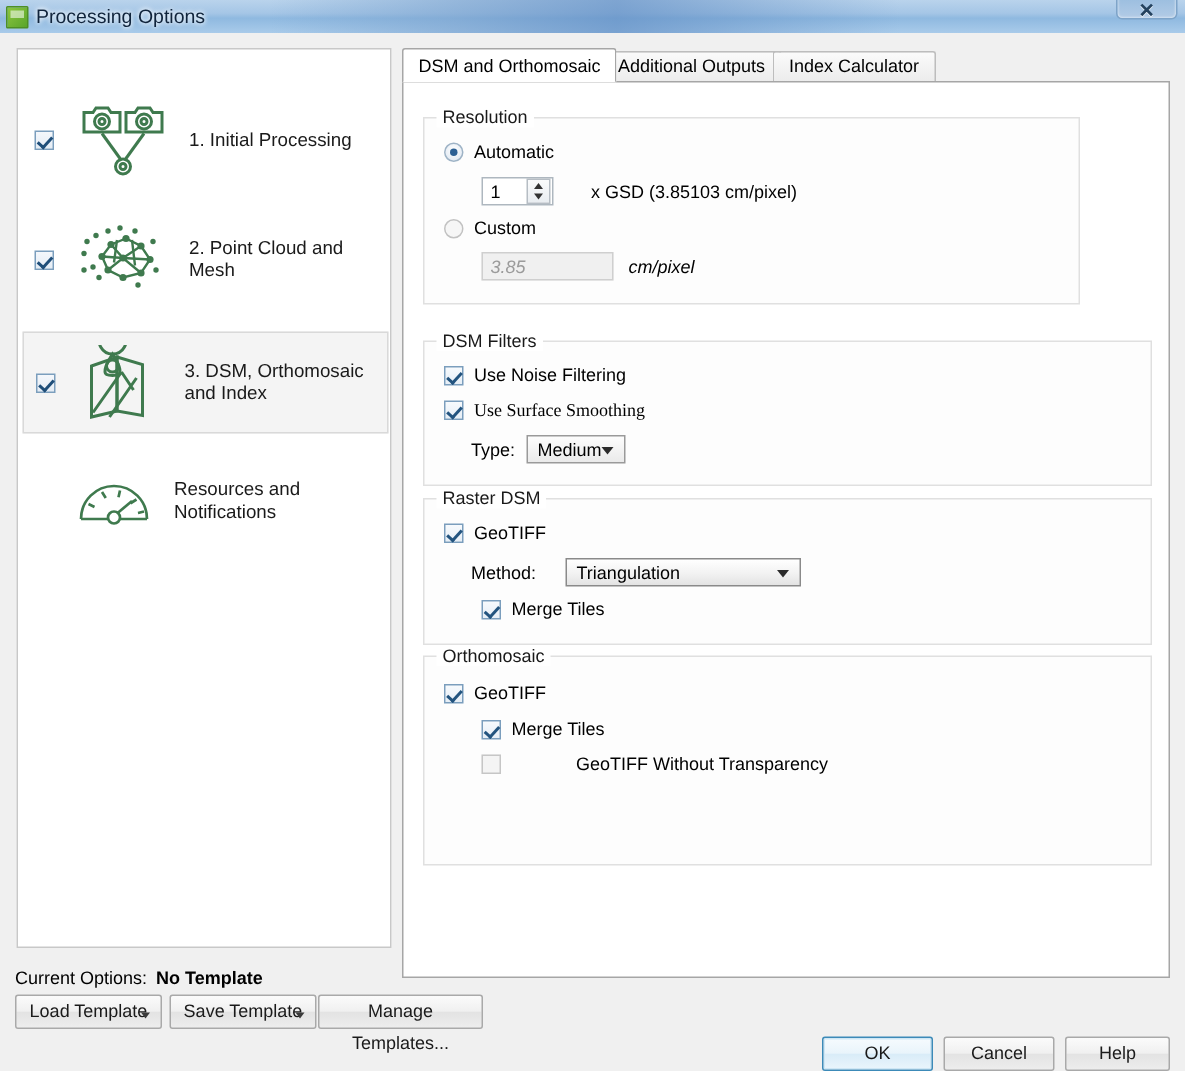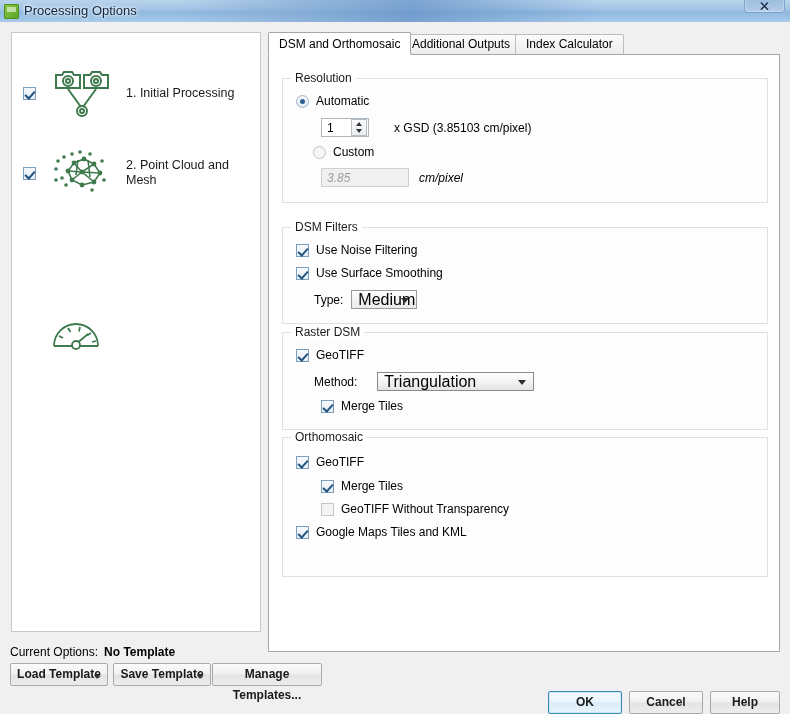--- a/index.html
+++ b/index.html
@@ -183,41 +183,40 @@
     width: 88px; height: 19px; border: 1px solid #cfcfcf;
     background: #f0f0f0; color: #9b9b9b;
     font-size: 12px; line-height: 18px; padding-left: 5px;
   }
 
   
   .combo {
     height: 19px; border: 1px solid #9a9a9a;
     background: linear-gradient(to bottom,#fdfdfd 0%, #eaeaea 100%);
     display: flex; align-items: center;
-    font-size: 16px; padding-left: 6px; position: relative;
+    font-size: 12px; padding-left: 6px; position: relative;
   }
   .combo .arr {
     position: absolute; right: 7px; top: 7px;
     width: 0; height: 0;
     border-left: 4px solid transparent; border-right: 4px solid transparent;
     border-top: 5px solid #2b2b2b;
   }
   .combo.wide { border: 1px solid #8a8a8a; background: linear-gradient(to bottom,#ffffff 0%, #f2f2f2 55%, #e3e3e3 100%); }
 
   
   .curopts { position: absolute; left: 10px; top: 623px; font-size: 12px; }
   .curopts b { font-weight: bold; margin-left: 6px; }
 
   .btn {
     position: absolute; height: 23px;
     background: linear-gradient(to bottom,#fbfbfb 0%, #f0f0f0 48%, #e3e3e3 52%, #ededed 100%);
     border: 1px solid #a9a9a9; border-radius: 2px;
     font-size: 12px; line-height: 21px; text-align: center;
     color: #1a1a1a;
-    font-weight: bold;
   }
   .btn .drop {
     position: absolute; right: 7px; top: 11px;
     width: 0; height: 0;
     border-left: 3px solid transparent; border-right: 3px solid transparent;
     border-top: 4px solid #3a3a3a;
   }
   .btn.default {
     border: 1px solid #3c8ab8;
     box-shadow: inset 0 0 0 1px #cfe7f5;
@@ -291,90 +290,107 @@
             <circle cx="40" cy="7" r="1.8"></circle>
               <circle cx="52" cy="14" r="1.8"></circle>
             <circle cx="54" cy="33" r="1.8"></circle>
               <circle cx="42" cy="43" r="1.8"></circle>
           </g>
         </svg>
       </div>
       <div class="side-label">2. Point Cloud and Mesh</div>
     </div>
 
+    <div class="side-item selected" style="top:188px;height:68px;">
+      <div class="side-cb"></div>
+      <div class="side-ico">
+        <svg width="58" height="50" viewBox="0 0 58 50">
+          <g fill="none" stroke="#3f7a4e" stroke-width="2">
+            <path d="M10 14 L27 8 L27 44 L10 48 Z"></path>
+            <path d="M27 8 L44 13 L44 47 L27 44 Z"></path>
+            <path d="M11 45 L30 18 M22 48 L40 22 M30 18 L38 30"></path>
+            <path d="M24 6 a9 9 0 1 1 0.1 0 Z"></path>
+            <path d="M24 6 c-5 8 -5 10 -5 12 c0 3 10 3 10 0 c0 -2 0 -4 -5 -12 Z"></path>
+            <circle cx="24" cy="14" r="4"></circle>
+          </g>
+        </svg>
+      </div>
+      <div class="side-label" style="width:135px;white-space:normal;">3. DSM, Orthomosaic and Index</div>
+    </div>
 
     <div class="side-item" style="top:278px;height:46px;">
       <div style="width:13px;flex:0 0 13px;margin-left:8px;"></div>
       <div class="side-ico">
         <svg width="52" height="40" viewBox="0 0 52 40">
           <g fill="none" stroke="#3f7a4e" stroke-width="1.8">
             <path d="M4 32 a22 22 0 0 1 44 0"></path>
             <path d="M4 32 h44"></path>
             <path d="M9 22 l4 2 M18 14 l2.5 4 M30 13 l-1 4.5 M41 19 l-4 2.5 M46 27 l-4 1"></path>
             <path d="M26 30 L38 20"></path>
             <circle cx="26" cy="31" r="4" fill="#ffffff"></circle>
           </g>
         </svg>
       </div>
+      <div class="side-label">Resources and Notifications</div>
     </div>
   </div>
 
   <div class="tabstrip">
     <div class="tab active" style="left:0;">
       <span>DSM and Orthomosaic</span>
     </div>
     <div class="tab" style="left:133px;">
       <span>Additional Outputs</span>
     </div>
     <div class="tab" style="left:247px;">
       <span>Index Calculator</span>
     </div>
   </div>
 
   <div class="tabpanel">
 
-    <div class="group" style="left:13px;top:23px;width:486px;height:125px;">
+    <div class="group" style="left:13px;top:23px;width:438px;height:125px;">
       <div class="group-title">Resolution</div>
 
       <div class="row" style="left:13px;top:15px;">
         <div class="radio on"></div>
         <span class="ctl-label">Automatic</span>
       </div>
 
       <div class="row" style="left:38px;top:39px;">
         <div class="spinbox">
           <span class="val">1</span>
           <span class="spin-arrows">
             <i class="up"></i>
               <i class="dn"></i>
           </span>
         </div>
         <span class="plain-label" style="margin-left:25px;">x GSD (3.85103 cm/pixel)</span>
       </div>
 
-      <div class="row" style="left:30px;top:66px;text-align:right;">
+      <div class="row" style="left:13px;top:66px;text-align:right;">
         <div class="radio off"></div>
         <span class="ctl-label">Custom</span>
       </div>
 
       <div class="row" style="left:38px;top:89px;font-style:italic;">
         <div class="tinput">3.85</div>
         <span class="plain-label" style="margin-left:10px;">cm/pixel</span>
       </div>
     </div>
 
     <div class="group" style="left:13px;top:172px;width:486px;height:97px;">
       <div class="group-title">DSM Filters</div>
 
       <div class="row" style="left:13px;top:15px;">
         <div class="cb on"></div>
         <span class="ctl-label">Use Noise Filtering</span>
       </div>
 
-      <div class="row" style="left:13px;top:38px;">
+      <div class="row" style="left:13px;top:38px;font-family:Liberation Serif, serif;">
         <div class="cb on"></div>
         <span class="ctl-label">Use Surface Smoothing</span>
       </div>
 
       <div class="row" style="left:31px;top:62px;">
         <span class="plain-label">Type:</span>
         <div class="combo" style="margin-left:8px;width:66px;">
           <span>Medium</span>
           <span class="arr"></span>
         </div>
@@ -409,29 +425,25 @@
       <div class="row" style="left:13px;top:17px;">
         <div class="cb on"></div>
         <span class="ctl-label">GeoTIFF</span>
       </div>
 
       <div class="row" style="left:38px;top:41px;">
         <div class="cb on"></div>
         <span class="ctl-label">Merge Tiles</span>
       </div>
 
-      <div class="row" style="left:38px;top:64px;">
+      <div class="row" style="left:38px;top:64px;gap:43px;">
         <div class="cb off"></div>
         <span class="ctl-label">GeoTIFF Without Transparency</span>
       </div>
 
-      <div class="row" style="left:13px;top:87px;">
-        <div class="cb on"></div>
-        <span class="ctl-label">Google Maps Tiles and KML</span>
-      </div>
     </div>
 
   </div>
 
   <div class="curopts">
     <span>Current Options:</span><b>No Template</b>
   </div>
 
   <div class="btn" style="left:10px;top:641px;width:98px;">
     <span>Load Template</span>

